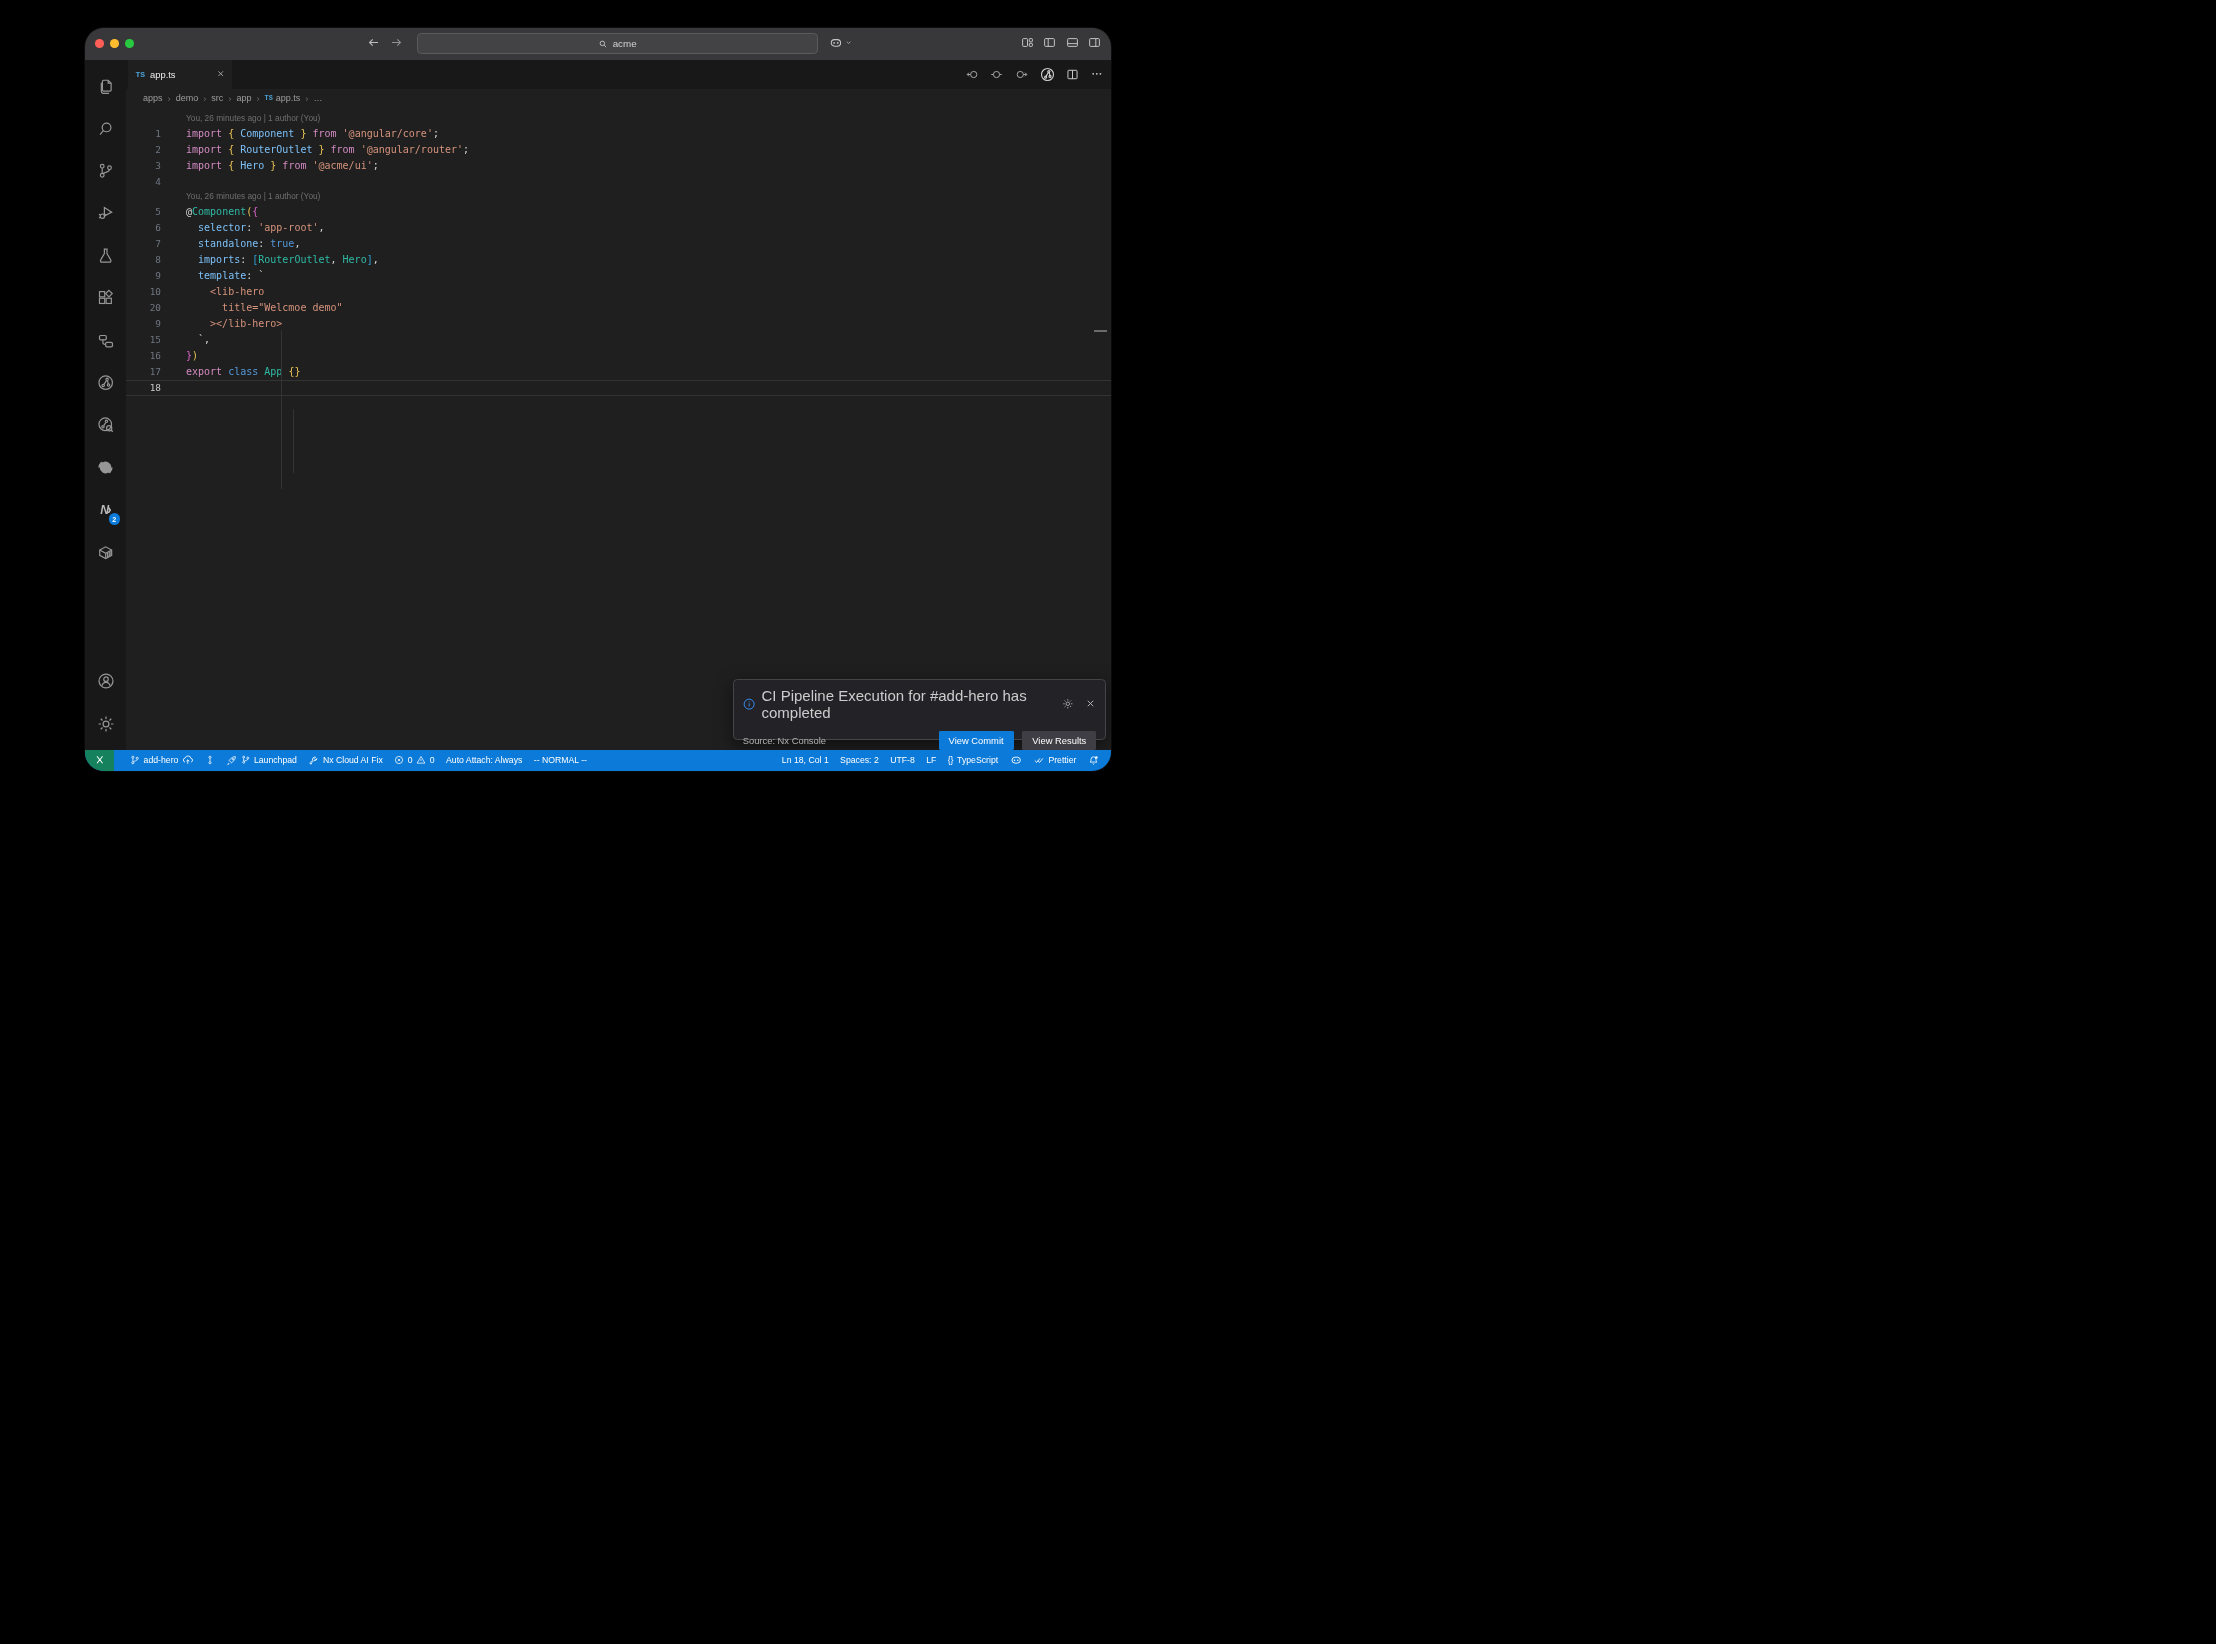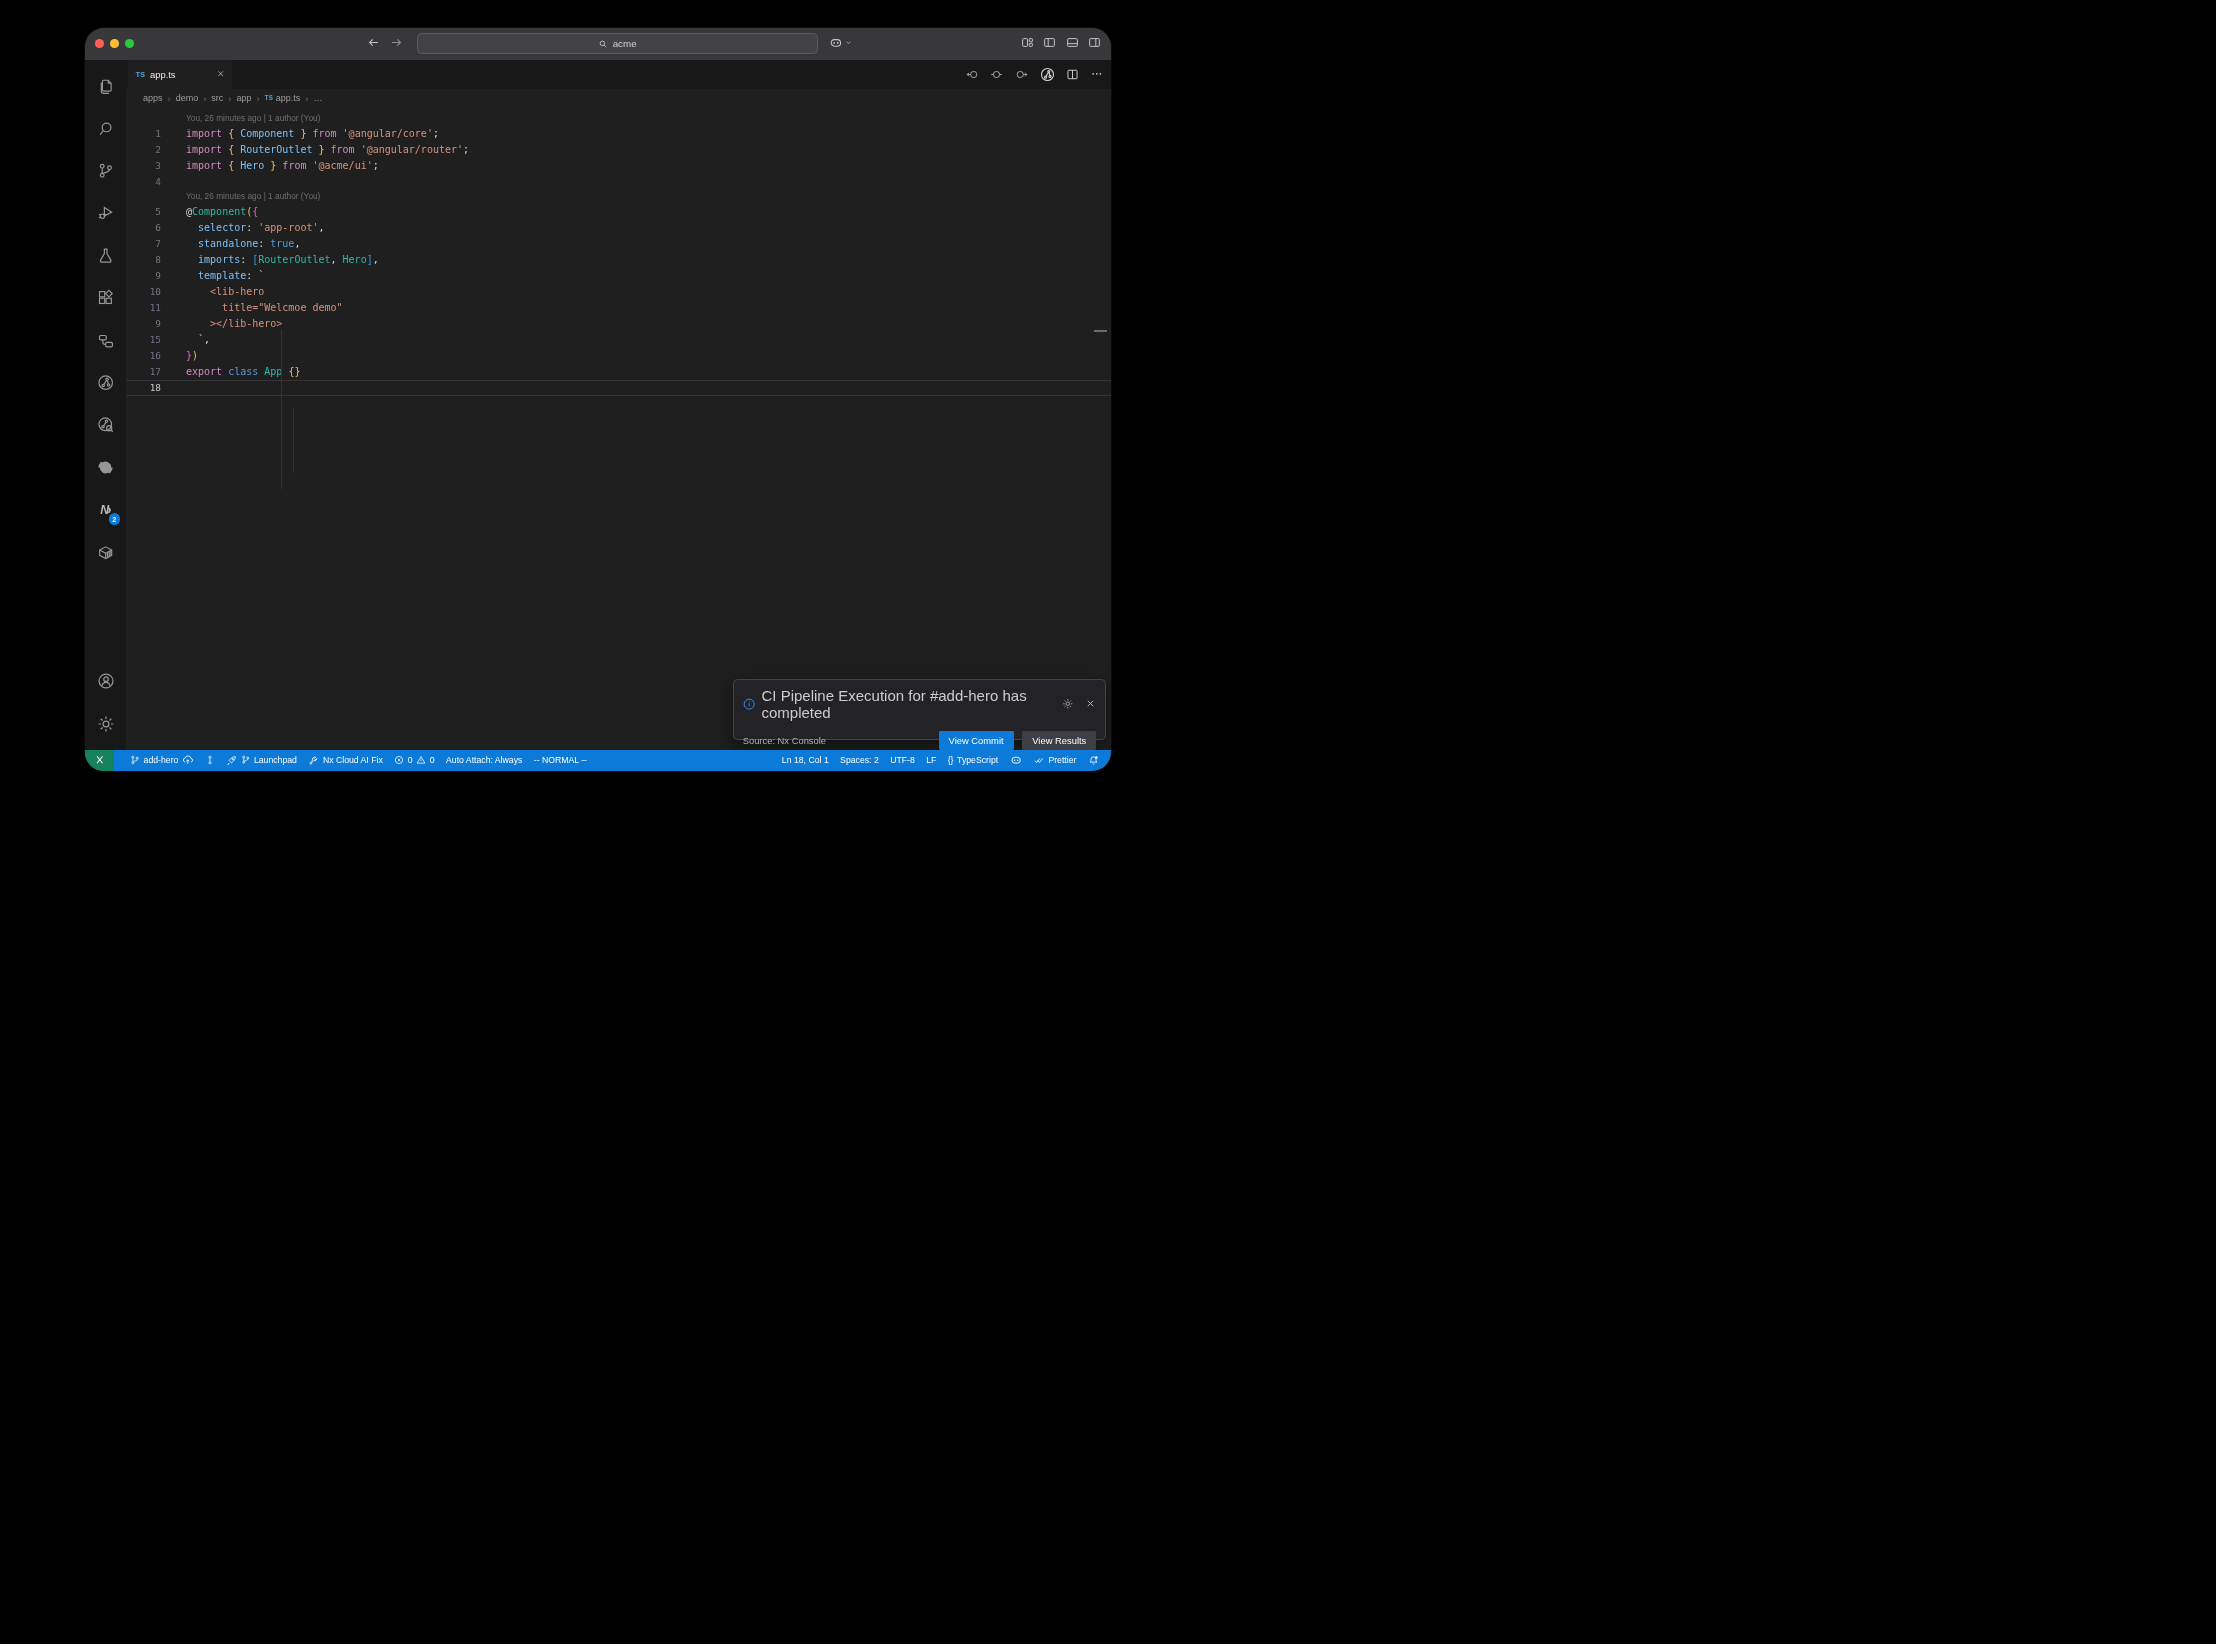--- a/index.html
+++ b/index.html
@@ -404,21 +404,21 @@
         </div>
         <div class="row code-row">
           <span class="ln">9</span>
           <span class="code-text"><span class="tk-pl">  </span><span class="tk-blu">template</span><span class="tk-pl">: </span><span class="tk-pl">`</span></span>
         </div>
         <div class="row code-row">
           <span class="ln">10</span>
           <span class="code-text"><span class="tk-str">    &lt;lib-hero</span></span>
         </div>
         <div class="row code-row">
-          <span class="ln">11</span>
+          <span class="ln">20</span>
           <span class="code-text"><span class="tk-str">      title="Welcmoe demo"</span></span>
         </div>
         <div class="row code-row">
           <span class="ln">9</span>
           <span class="code-text"><span class="tk-str">    &gt;&lt;/lib-hero&gt;</span></span>
         </div>
         <div class="row code-row">
           <span class="ln">15</span>
           <span class="code-text"><span class="tk-pl">  `,</span></span>
         </div>

